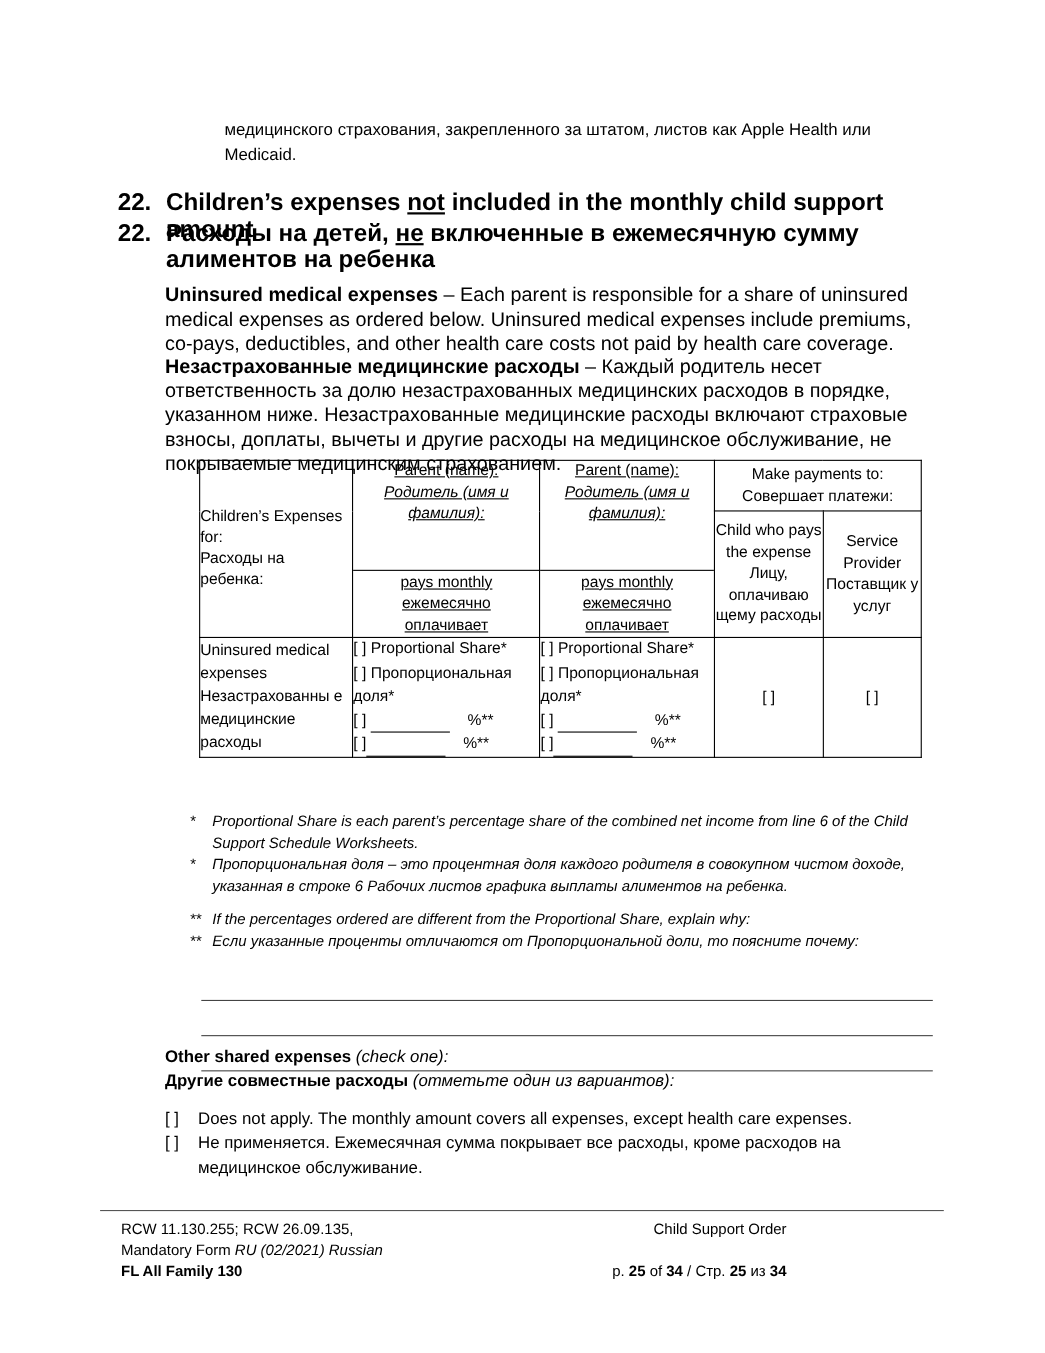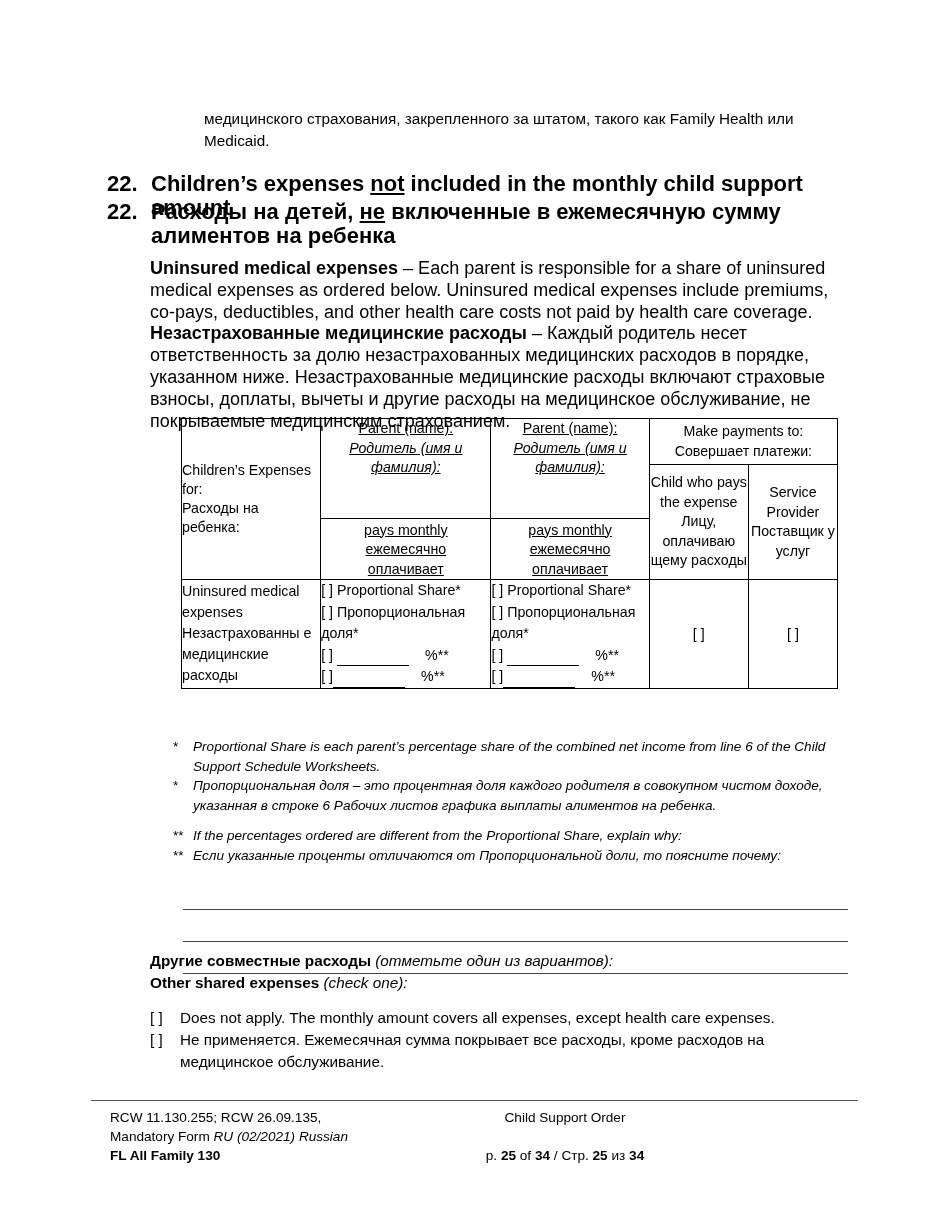--- a/index.html
+++ b/index.html
@@ -226,28 +226,28 @@
     width: 300px;
   }
   .footer .fcol-r {
     position: absolute;
     left: 305px;
     top: 0;
     width: 300px;
   }
   .footer .ital { font-style: italic; }
   .footer .bold { font-weight: bold; }
-  .footer .ctr { text-align: center; }
+  .footer .ctr { text-align: right; }
 </style>
 </head>
 <body>
 
 <div class="page">
 
-  <div class="top-para">медицинского страхования, закрепленного за штатом, такого как Family Health или Medicaid.</div>
+  <div class="top-para">медицинского страхования, закрепленного за штатом, листов как Apple Health или Medicaid.</div>
 
   <div class="numbered" id="heading-en">
     <span class="num">22.</span>
     <span class="htext"><span>Children’s expenses </span><span class="u">not</span><span> included in the monthly child support amount</span></span>
   </div>
 
   <div class="numbered" id="heading-ru">
     <span class="num">22.</span>
     <span class="htext"><span>Расходы на детей, </span><span class="u">не</span><span> включенные в ежемесячную сумму алиментов на ребенка</span></span>
   </div>
@@ -357,22 +357,22 @@
     </div>
   </div>
 
   <div class="lines">
     <div class="ln"></div>
     <div class="ln"></div>
     <div class="ln"></div>
   </div>
 
   <div class="other">
+    <div><span class="bold">Other shared expenses</span><span class="ital"> (check one):</span></div>
     <div><span class="bold">Другие совместные расходы</span><span class="ital"> (отметьте один из вариантов):</span></div>
-    <div><span class="bold">Other shared expenses</span><span class="ital"> (check one):</span></div>
     <div class="opt-list">
       <div class="opt">
         <span class="box">[ ]</span>
         <span class="otext">Does not apply. The monthly amount covers all expenses, except health care expenses.</span>
       </div>
       <div class="opt">
         <span class="box">[ ]</span>
         <span class="otext">Не применяется. Ежемесячная сумма покрывает все расходы, кроме расходов на медицинское обслуживание.</span>
       </div>
     </div>

